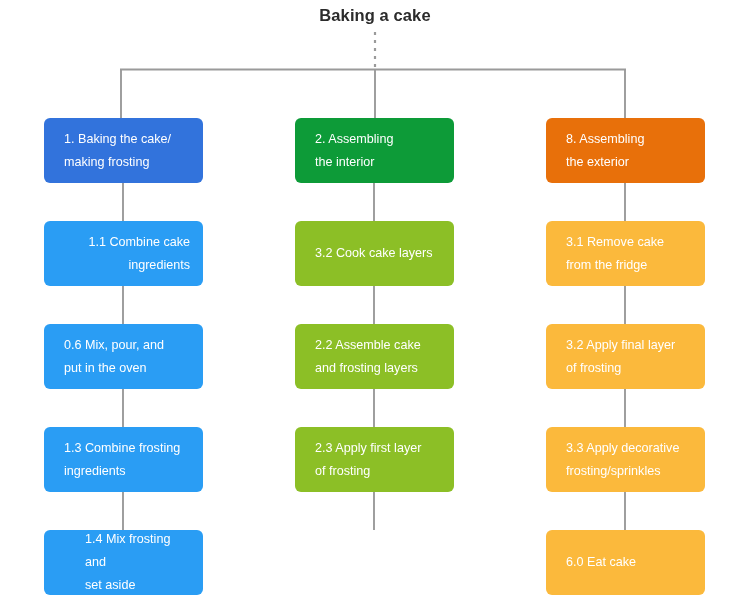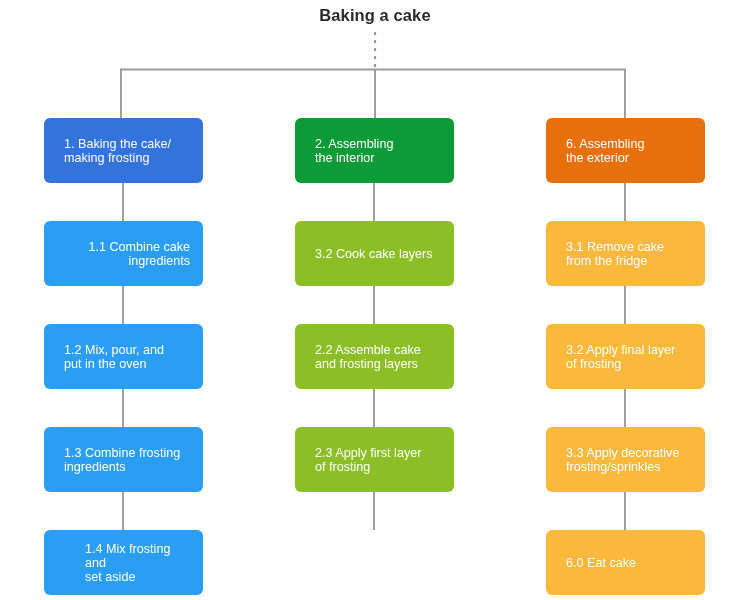--- a/index.html
+++ b/index.html
@@ -66,21 +66,21 @@
     box-sizing: border-box;
     width: 159px;
     height: 65px;
     border-radius: 6px;
     margin-bottom: 38px;
     display: flex;
     align-items: center;
     padding: 0 13px 0 20px;
     color: #ffffff;
     font-size: 12.6px;
-    line-height: 14px;
+    line-height: 23px;
     font-weight: normal;
   }
   .node:last-child { margin-bottom: 0; }
   .node.header { font-weight: normal; }
   .node-label {
     display: block;
     width: 100%;
     white-space: pre-line;
   }
 </style>
@@ -122,21 +122,21 @@
     <div class="column col-0">
       <div class="node header" style="background-color: rgb(50, 115, 220);">
         <span class="node-label">1. Baking the cake/
 making frosting</span>
       </div>
       <div class="node" style="background-color: rgb(42, 157, 244); text-align: right;">
         <span class="node-label">1.1 Combine cake
 ingredients</span>
       </div>
       <div class="node" style="background-color: rgb(42, 157, 244);">
-        <span class="node-label">1.2 Mix, pour, and
+        <span class="node-label">0.6 Mix, pour, and
 put in the oven</span>
       </div>
       <div class="node" style="background-color: rgb(42, 157, 244);">
         <span class="node-label">1.3 Combine frosting
 ingredients</span>
       </div>
       <div class="node" style="background-color: rgb(42, 157, 244); padding-left: 41px;">
         <span class="node-label">1.4 Mix frosting and
 set aside</span>
       </div>
@@ -155,21 +155,21 @@
 and frosting layers</span>
       </div>
       <div class="node" style="background-color: rgb(140, 191, 38);">
         <span class="node-label">2.3 Apply first layer
 of frosting</span>
       </div>
     </div>
 
     <div class="column col-2">
       <div class="node header" style="background-color: rgb(232, 112, 10);">
-        <span class="node-label">6. Assembling
+        <span class="node-label">8. Assembling
 the exterior</span>
       </div>
       <div class="node" style="background-color: rgb(251, 185, 60);">
         <span class="node-label">3.1 Remove cake
 from the fridge</span>
       </div>
       <div class="node" style="background-color: rgb(251, 185, 60);">
         <span class="node-label">3.2 Apply final layer
 of frosting</span>
       </div>

